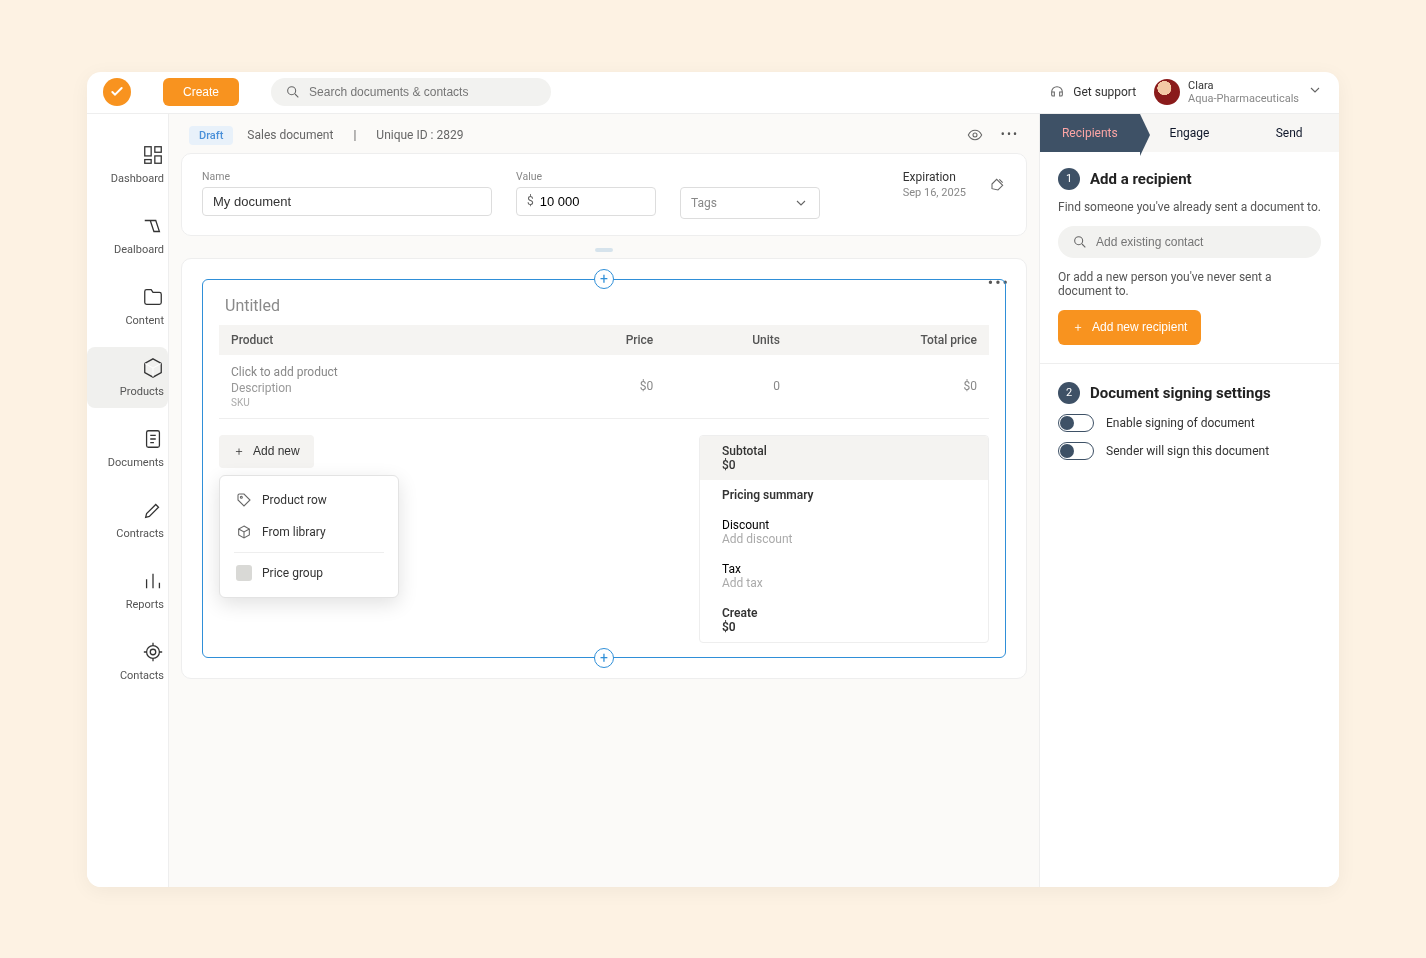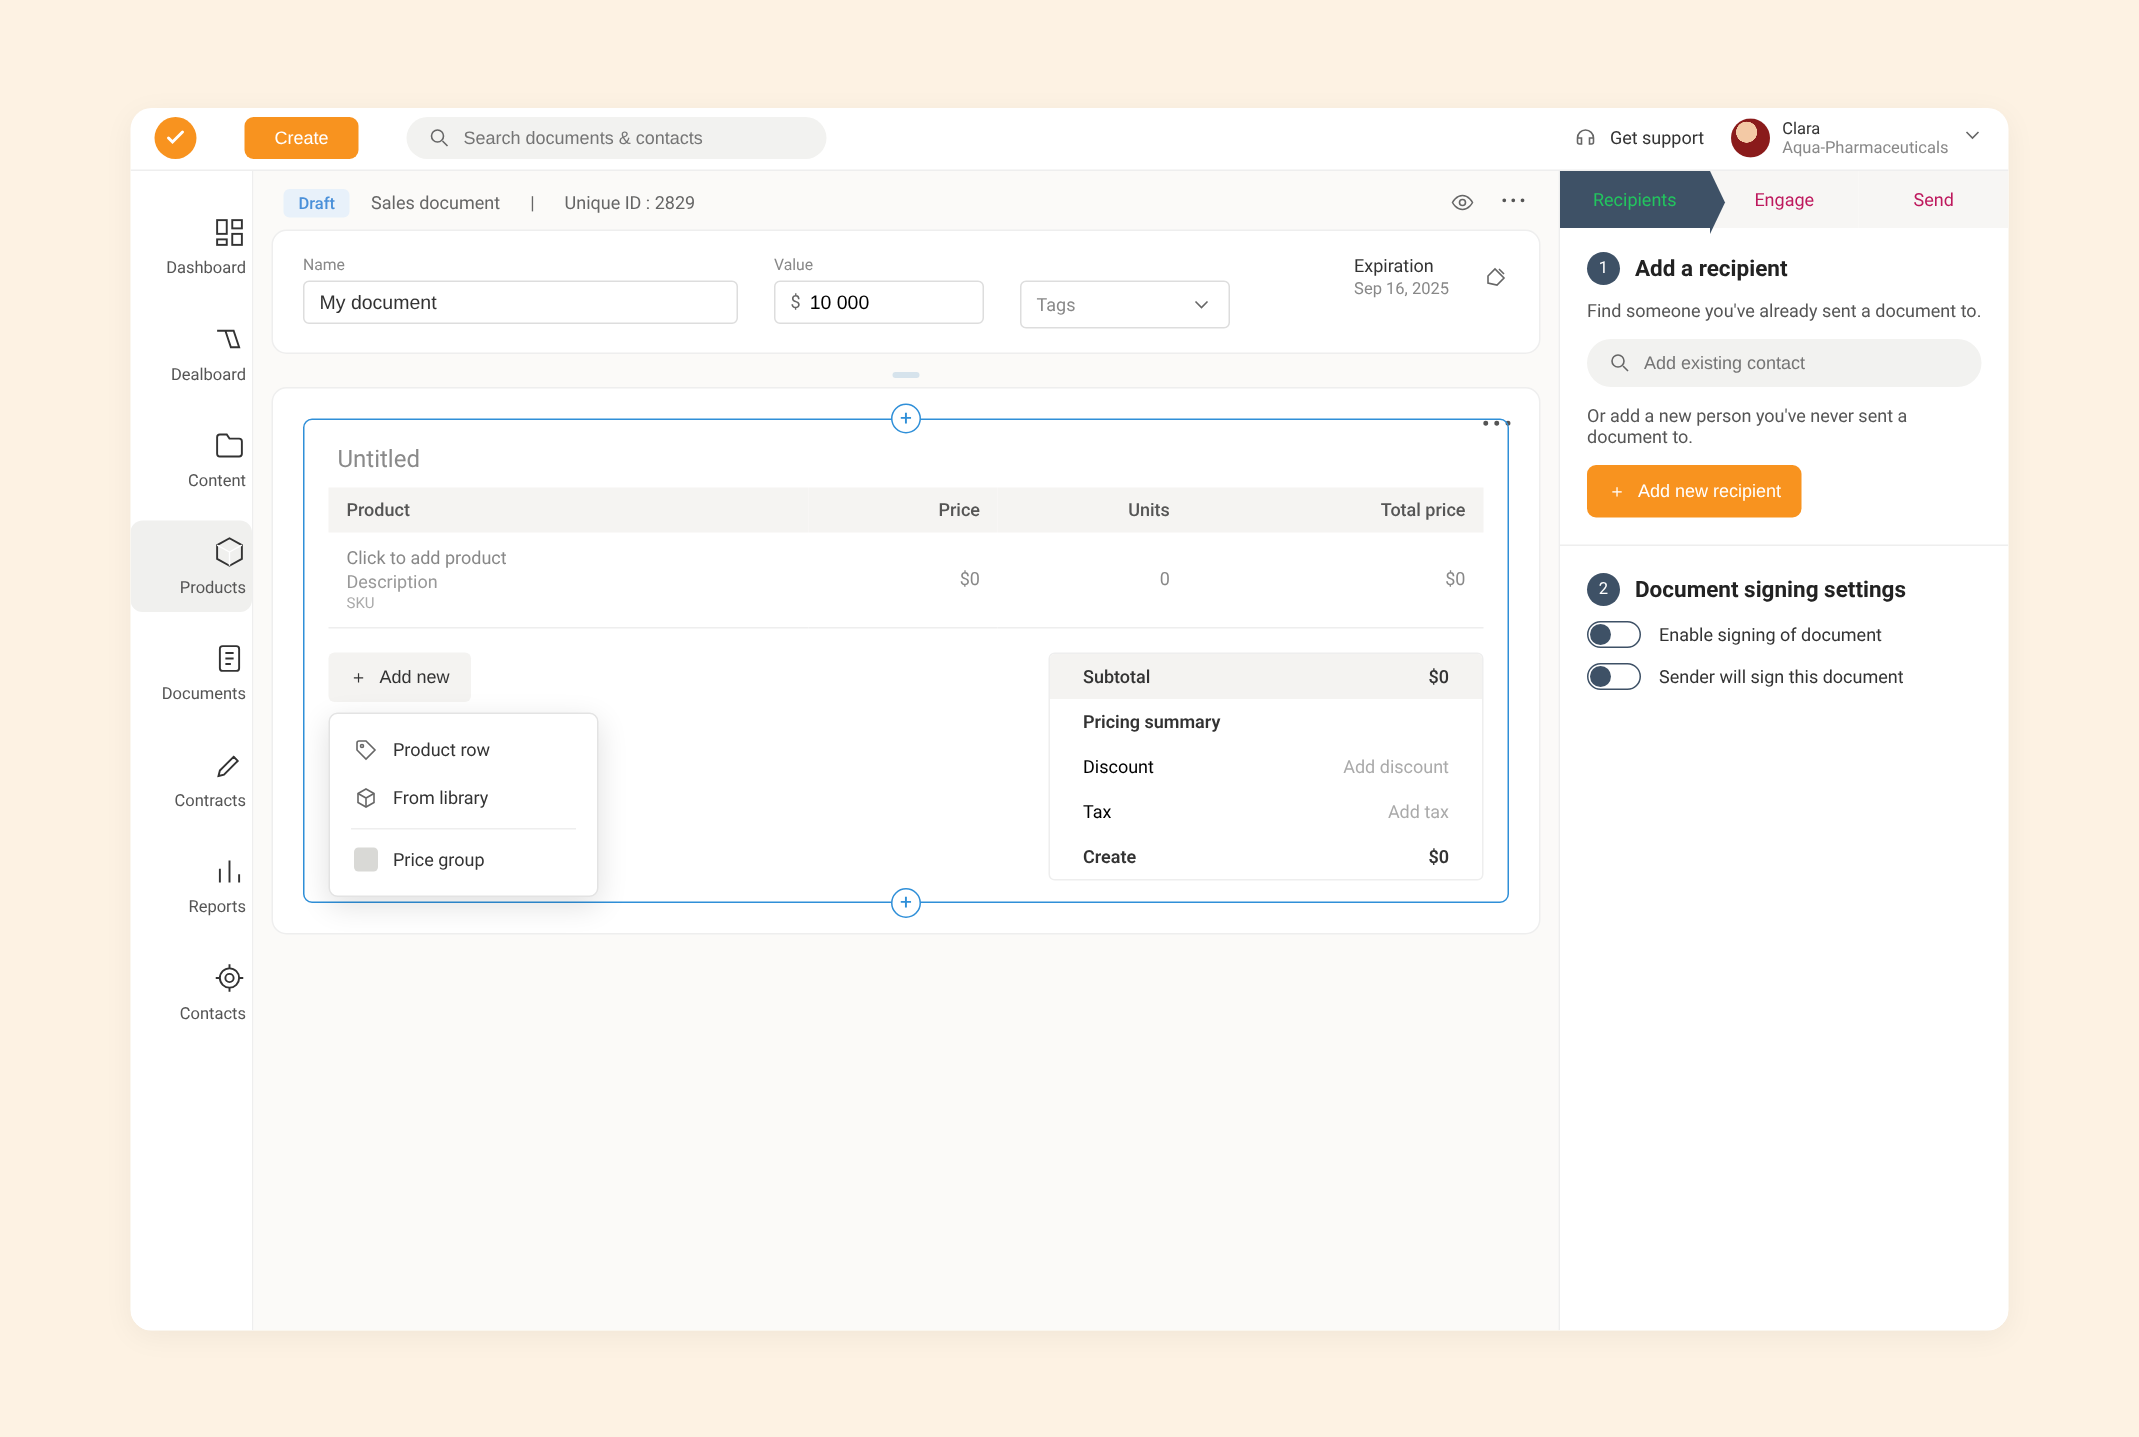--- a/index.html
+++ b/index.html
@@ -249,45 +249,45 @@
   .dd-sep { height:1px; background:#eee; margin:4px 6px; }
   .sq { background:#d9d9d6; border-radius:3px; }
   .summary {
     margin-left:auto;
     width: 290px;
     border:1px solid #eee;
     border-radius:4px;
     overflow:hidden;
   }
   .sum-row {
-    display:flex; justify-content:space-between;
-    padding: 8px 22px; font-size:12px;
+    display:flex; justify-content:flex-end;
+    padding: 8px 22px; font-size:12px;flex-direction:column;
   }
   .sum-row.sub { background:#f4f3f1; color:#333; font-weight:500;}
   .sum-row.head { font-weight:600; color:#333; }
   .sum-row .muted { color:#aaa; cursor:pointer; }
   .sum-row.total { font-weight:600; color:#333; }
   
   .rightpanel {
     width: 300px;
     background:#fff;
     border-left:1px solid #eee;
     display:flex;
     flex-direction:column;
   }
   .stepper {
     display:flex;
     font-size:12px;
   }
   .step {
-    flex:1; text-align:center; padding:12px 4px; color:#be185d; position:relative;
+    flex:1; text-align:center; padding:12px 4px; color:#0f172a; position:relative;
     background:#f7f6f4; cursor:pointer;
   }
   .step.active {
-    background:#3e5166; color:#22c55e;
+    background:#3e5166; color:#fca5a5;
   }
   .step.active::after {
     content:""; position:absolute; right:-10px; top:0; bottom:0;
     width:0; height:0; border-top:21px solid transparent; border-bottom:21px solid transparent;
     border-left:10px solid #3e5166;
     z-index:2;
   }
   .panel-body { padding: 16px 18px; }
   .section-head { display:flex; align-items:center; gap:10px; margin-bottom:10px;}
   .circle-num {

